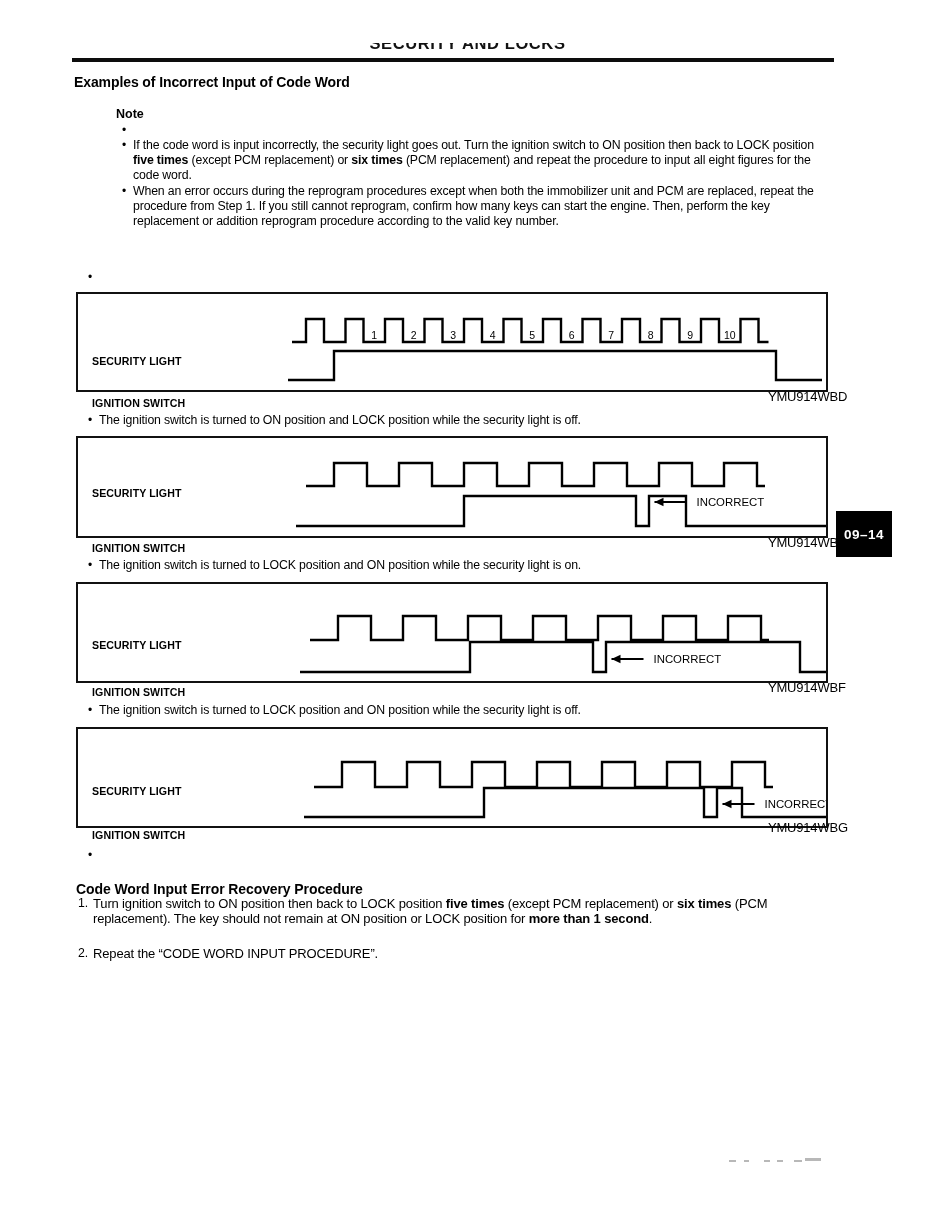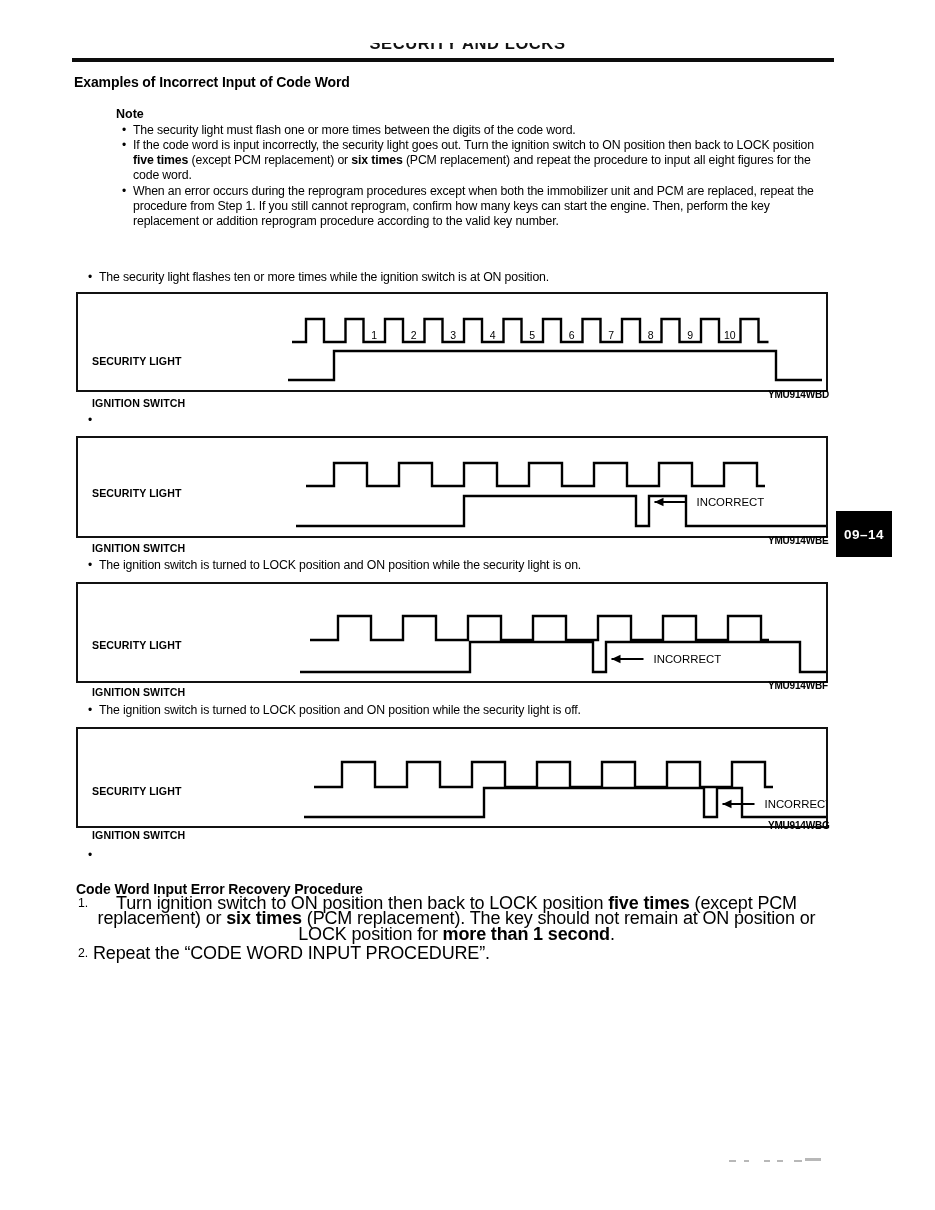--- a/index.html
+++ b/index.html
@@ -85,24 +85,23 @@
   .num-marker {
     width: 17px;
     flex: 0 0 17px;
     font-size: 12.3px;
     line-height: 15.3px;
     text-align: left;
     padding-left: 2px;
     box-sizing: border-box;
   }
   .num-text {
-    font-size: 18px;
+    font-size: 13px;
     line-height: 15.3px;
     letter-spacing: -0.15px;
-    text-align: center;
   }
   b { font-weight: bold; }
 
   
   .figure {
     position: absolute;
     border: 2px solid #111111;
     background: #ffffff;
     box-sizing: border-box;
   }
@@ -115,22 +114,22 @@
     white-space: nowrap;
     margin-top: 26px;
   }
   .fig-svg {
     position: absolute;
     top: 0;
     left: 0;
   }
   .fig-code {
     position: absolute;
-    font-size: 10px;
-    font-weight: bold;
+    font-size: 13px;
+    font-weight: normal;
     letter-spacing: -0.2px;
     white-space: nowrap;
   }
 
   
   .page-tab {
     position: absolute;
     background: #000000;
     color: #ffffff;
     display: flex;
@@ -155,36 +154,34 @@
 
   <div class="header-title">SECURITY AND LOCKS</div>
   <div class="header-rule"></div>
 
   <div class="sec-heading" style="top:74px; left:74px;">Examples of Incorrect Input of Code Word</div>
 
   <div class="note-label" style="top:107px; left:108px;margin-left:8px;">Note</div>
 
   <div class="bullet-row" style="top:123px; left:122px; width:712px;">
     <div class="bullet-dot">•</div>
-    <div class="bullet-text">The security light must flash one or more times between the digits of the code word.</div>
   </div>
 
   <div class="bullet-row" style="top:138px; left:122px; width:712px;">
     <div class="bullet-dot">•</div>
     <div class="bullet-text">If the code word is input incorrectly, the security light goes out. Turn the ignition switch to ON position then back to LOCK position <b>five times</b> (except PCM replacement) or <b>six times</b> (PCM replacement) and repeat the procedure to input all eight figures for the code word.</div>
   </div>
 
   <div class="bullet-row" style="top:184px; left:122px; width:712px;">
     <div class="bullet-dot">•</div>
     <div class="bullet-text">When an error occurs during the reprogram procedures except when both the immobilizer unit and PCM are replaced, repeat the procedure from Step 1. If you still cannot reprogram, confirm how many keys can start the engine. Then, perform the key replacement or addition reprogram procedure according to the valid key number.</div>
   </div>
 
   <div class="bullet-row" style="top:270px; left:88px; width:746px;">
     <div class="bullet-dot">•</div>
-    <div class="bullet-text">The security light flashes ten or more times while the ignition switch is at ON position.</div>
   </div>
 
   <div class="figure" id="fig0" style="top:292px; left:76px; width:752px; height:100px;">
       <svg class="fig-svg" width="748" height="96" viewBox="0 0 748 96">
         <polyline points="214.0,48.0 228.0,48.0 228.0,25.0 246.0,25.0 246.0,48.0 267.5,48.0 267.5,25.0 285.5,25.0 285.5,48.0 307.0,48.0 307.0,25.0 325.0,25.0 325.0,48.0 346.5,48.0 346.5,25.0 364.5,25.0 364.5,48.0 386.0,48.0 386.0,25.0 404.0,25.0 404.0,48.0 425.5,48.0 425.5,25.0 443.5,25.0 443.5,48.0 465.0,48.0 465.0,25.0 483.0,25.0 483.0,48.0 504.5,48.0 504.5,25.0 522.5,25.0 522.5,48.0 544.0,48.0 544.0,25.0 562.0,25.0 562.0,48.0 583.5,48.0 583.5,25.0 601.5,25.0 601.5,48.0 623.0,48.0 623.0,25.0 641.0,25.0 641.0,48.0 662.5,48.0 662.5,25.0 680.5,25.0 680.5,48.0 690.5,48.0" fill="none" stroke="#000000" stroke-width="2.4"></polyline>
         <text x="296.25" y="45" text-anchor="middle" font-family="&quot;Liberation Sans&quot;, sans-serif" font-size="10.5" fill="#000000">1</text>
         <text x="335.75" y="45" text-anchor="middle" font-family="&quot;Liberation Sans&quot;, sans-serif" font-size="10.5" fill="#000000">2</text>
         <text x="375.25" y="45" text-anchor="middle" font-family="&quot;Liberation Sans&quot;, sans-serif" font-size="10.5" fill="#000000">3</text>
         <text x="414.75" y="45" text-anchor="middle" font-family="&quot;Liberation Sans&quot;, sans-serif" font-size="10.5" fill="#000000">4</text>
         <text x="454.25" y="45" text-anchor="middle" font-family="&quot;Liberation Sans&quot;, sans-serif" font-size="10.5" fill="#000000">5</text>
@@ -195,20 +192,21 @@
         <text x="651.75" y="45" text-anchor="middle" font-family="&quot;Liberation Sans&quot;, sans-serif" font-size="10.5" fill="#000000">10</text>
         <polyline points="210.0,86.0 256.0,86.0 256.0,57.0 698.0,57.0 698.0,86.0 744.0,86.0" fill="none" stroke="#000000" stroke-width="2.4"></polyline>
       </svg>
     <div class="fig-label-sl" style="top:35px;">SECURITY LIGHT</div>
     <div class="fig-label-is" style="top:77px;">IGNITION SWITCH</div>
   </div>
   <div class="fig-code" style="top:389px; left:768px;">YMU914WBD</div>
 
   <div class="bullet-row" style="top:413px; left:88px; width:746px;">
     <div class="bullet-dot">•</div>
+    <div class="bullet-text">The ignition switch is turned to ON position and LOCK position while the security light is off.</div>
   </div>
 
   <div class="figure" id="fig1" style="top:436px; left:76px; width:752px; height:102px;">
       <svg class="fig-svg" width="748" height="98" viewBox="0 0 748 98">
         <polyline points="228.0,48.0 256.0,48.0 256.0,25.0 289.0,25.0 289.0,48.0 321.0,48.0 321.0,25.0 354.0,25.0 354.0,48.0 386.0,48.0 386.0,25.0 419.0,25.0 419.0,48.0 451.0,48.0 451.0,25.0 484.0,25.0 484.0,48.0 516.0,48.0 516.0,25.0 549.0,25.0 549.0,48.0 581.0,48.0 581.0,25.0 614.0,25.0 614.0,48.0 646.0,48.0 646.0,25.0 679.0,25.0 679.0,48.0 687.0,48.0" fill="none" stroke="#000000" stroke-width="2.4"></polyline>
         <polyline points="218.0,88.0 386.0,88.0 386.0,58.0 558.0,58.0 558.0,88.0 571.0,88.0 571.0,58.0 608.0,58.0 608.0,88.0 918.0,88.0" fill="none" stroke="#000000" stroke-width="2.4"></polyline>
         <g>
           <line x1="608.5" y1="64" x2="576.5" y2="64" stroke="#000000" stroke-width="2.2"></line>
           <polygon points="576.5,64 585.5,59.8 585.5,68.2" fill="#000000"></polygon>
           <text x="618.5" y="68.2" font-family="&quot;Liberation Sans&quot;, sans-serif" font-size="11.4" font-weight="normal" fill="#000000">INCORRECT</text>

